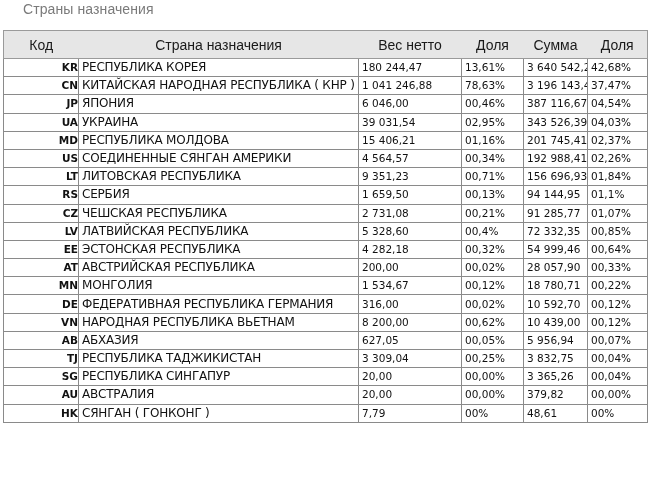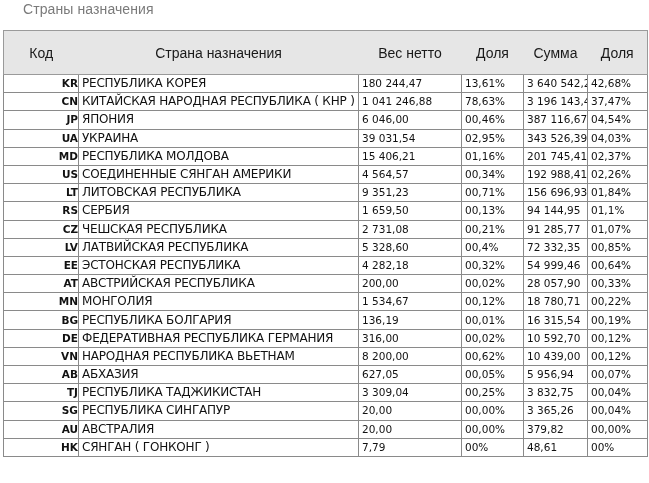--- a/index.html
+++ b/index.html
@@ -34,21 +34,21 @@
       width: 644px;
       table-layout: fixed;
     }
     table.data thead th {
       background: #e6e6e6;
       font-family: "Liberation Sans", sans-serif;
       font-weight: normal;
       font-size: 14px;
       color: #1a1a1a;
       height: 27px;
-      padding: 8px;
+      padding: 0;
       border-top: 1px solid #9a9a9a;
       border-bottom: 1px solid #9a9a9a;
       text-align: center;
     }
     table.data thead th:first-child { border-left: 1px solid #9a9a9a; }
     table.data thead th:last-child { border-right: 1px solid #9a9a9a; }
     table.data tbody td {
       font-size: 10.5px;
       color: #111;
       height: 17.2px;
@@ -223,28 +223,20 @@
         </tr>
         <tr>
           <td class="code">MN</td>
           <td class="country">МОНГОЛИЯ</td>
           <td class="num">1 534,67</td>
           <td class="num">00,12%</td>
           <td class="num">18 780,71</td>
           <td class="num">00,22%</td>
         </tr>
         <tr>
-          <td class="code">BG</td>
-          <td class="country">РЕСПУБЛИКА БОЛГАРИЯ</td>
-          <td class="num">136,19</td>
-          <td class="num">00,01%</td>
-          <td class="num">16 315,54</td>
-          <td class="num">00,19%</td>
-        </tr>
-        <tr>
           <td class="code">DE</td>
           <td class="country">ФЕДЕРАТИВНАЯ РЕСПУБЛИКА ГЕРМАНИЯ</td>
           <td class="num">316,00</td>
           <td class="num">00,02%</td>
           <td class="num">10 592,70</td>
           <td class="num">00,12%</td>
         </tr>
         <tr>
           <td class="code">VN</td>
           <td class="country">НАРОДНАЯ РЕСПУБЛИКА ВЬЕТНАМ</td>

